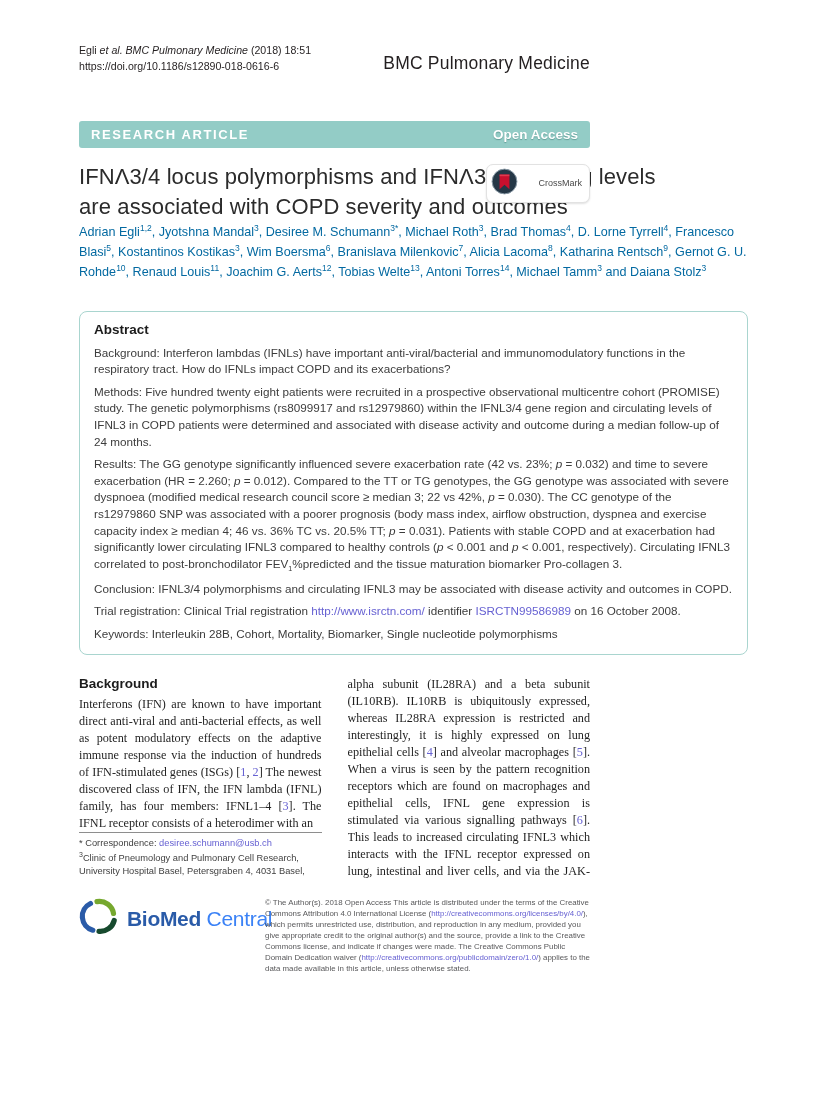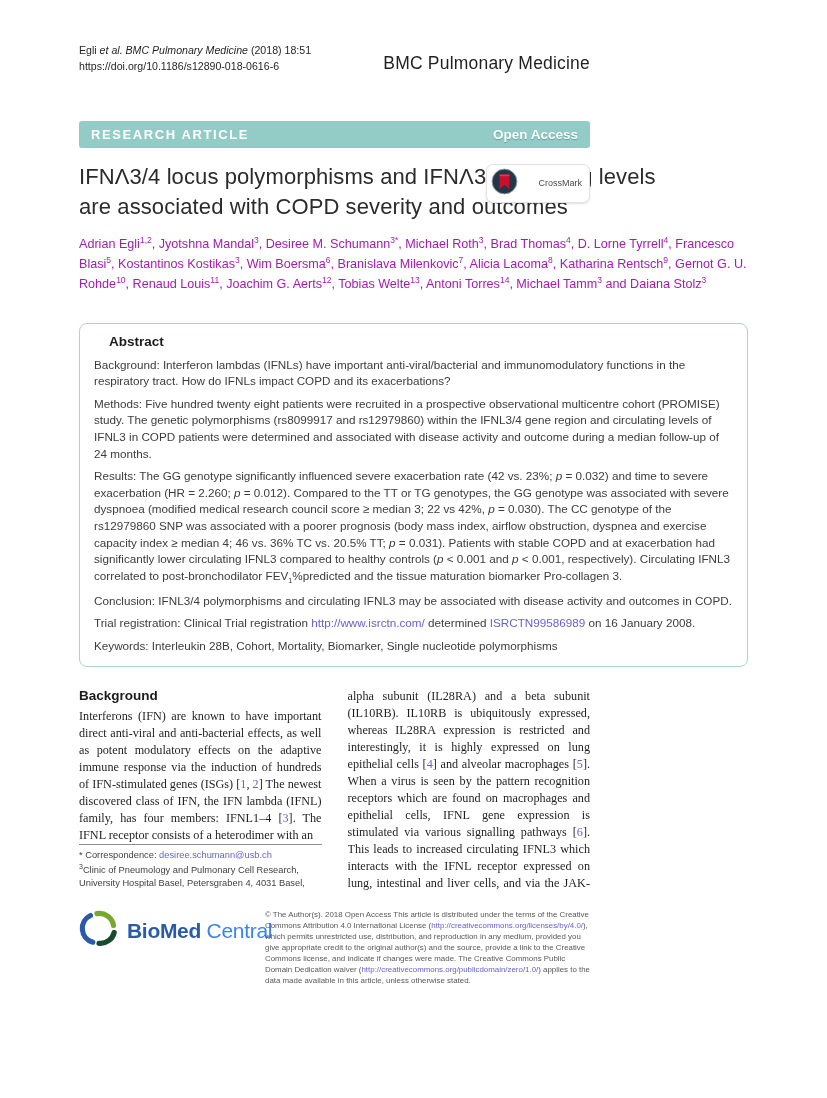--- a/index.html
+++ b/index.html
@@ -33,29 +33,29 @@
     letter-spacing:0.1px;
   }
   .crossmark {
     position:absolute; top:2px; right:0; display:flex; align-items:center; gap:20px;
     border:1px solid #e2e2e2; border-radius:7px; padding:3px 7px 3px 4px; background:#fff;
     box-shadow:0 1px 2px rgba(0,0,0,0.12); cursor:pointer;
   }
   .crossmark-label { font-size:9px; color:#4a4a4a; }
 
   
-  .authors { margin-top:12px; font-size:12.6px; line-height:1.6; color:#a21caf; width:669px; }
+  .authors { font-size:12.6px; line-height:1.6; color:#0369a1; width:669px; }
   .authors sup { font-size:8.5px; }
 
   
   .abstract {
     margin-top:28px; width:669px; border:1.5px solid #a9d5cf; border-radius:8px;
     padding:10px 14px 12px 14px; background:#fff;
   }
-  .abstract h2 { font-size:13.5px; font-weight:bold; color:#1c1c1c; margin-bottom:8px;margin-left:15px; }
+  .abstract h2 { font-size:13.5px; font-weight:bold; color:#1c1c1c; margin-bottom:8px; }
   .abstract p { font-size:11.7px; line-height:1.42; color:#3c3c3c; margin:6px 0 0 0; }
 
   
   .body-cols { margin-top:21px; display:flex; gap:26px; height:205px; }
   .col { width:321px; overflow:hidden; display:flex; flex-direction:column; }
   .col h3 { font-size:13.5px; font-weight:bold; color:#1c1c1c; margin-bottom:5px; font-family:"Liberation Sans", sans-serif; }
   .serif-p {
     font-family:Liberation Serif, serif; font-size:12.2px; line-height:1.39;
     text-align:justify; color:#1f1f1f;
   }
@@ -110,21 +110,21 @@
   </div>
 
   <p class="authors"><span>Adrian Egli</span><sup>1,2</sup><span>, Jyotshna Mandal</span><sup>3</sup><span>, Desiree M. Schumann</span><sup>3*</sup><span>, Michael Roth</span><sup>3</sup><span>, Brad Thomas</span><sup>4</sup><span>, D. Lorne Tyrrell</span><sup>4</sup><span>, Francesco Blasi</span><sup>5</sup><span>, Kostantinos Kostikas</span><sup>3</sup><span>, Wim Boersma</span><sup>6</sup><span>, Branislava Milenkovic</span><sup>7</sup><span>, Alicia Lacoma</span><sup>8</sup><span>, Katharina Rentsch</span><sup>9</sup><span>, Gernot G. U. Rohde</span><sup>10</sup><span>, Renaud Louis</span><sup>11</sup><span>, Joachim G. Aerts</span><sup>12</sup><span>, Tobias Welte</span><sup>13</sup><span>, Antoni Torres</span><sup>14</sup><span>, Michael Tamm</span><sup>3</sup><span> and Daiana Stolz</span><sup>3</sup></p>
 
   <div class="abstract">
     <h2>Abstract</h2>
     <p><span class="b">Background: </span><span>Interferon lambdas (IFNLs) have important anti-viral/bacterial and immunomodulatory functions in the respiratory tract. How do IFNLs impact COPD and its exacerbations?</span></p>
     <p><span class="b">Methods: </span><span>Five hundred twenty eight patients were recruited in a prospective observational multicentre cohort (PROMISE) study. The genetic polymorphisms (rs8099917 and rs12979860) within the IFNL3/4 gene region and circulating levels of IFNL3 in COPD patients were determined and associated with disease activity and outcome during a median follow-up of 24 months.</span></p>
     <p><span class="b">Results: </span><span>The GG genotype significantly influenced severe exacerbation rate (42 vs. 23%; </span><span class="i">p</span><span> = 0.032) and time to severe exacerbation (HR = 2.260; </span><span class="i">p</span><span> = 0.012). Compared to the TT or TG genotypes, the GG genotype was associated with severe dyspnoea (modified medical research council score ≥ median 3; 22 vs 42%, </span><span class="i">p</span><span> = 0.030). The CC genotype of the rs12979860 SNP was associated with a poorer prognosis (body mass index, airflow obstruction, dyspnea and exercise capacity index ≥ median 4; 46 vs. 36% TC vs. 20.5% TT; </span><span class="i">p</span><span> = 0.031). Patients with stable COPD and at exacerbation had significantly lower circulating IFNL3 compared to healthy controls (</span><span class="i">p</span><span> &lt; 0.001 and </span><span class="i">p</span><span> &lt; 0.001, respectively). Circulating IFNL3 correlated to post-bronchodilator FEV</span><sub>1</sub><span>%predicted and the tissue maturation biomarker Pro-collagen 3.</span></p>
     <p><span class="b">Conclusion: </span><span>IFNL3/4 polymorphisms and circulating IFNL3 may be associated with disease activity and outcomes in COPD.</span></p>
-    <p><span class="b">Trial registration: </span><span>Clinical Trial registration </span><span class="lnk">http://www.isrctn.com/</span><span> determined </span><span class="lnk">ISRCTN99586989</span><span> on 16 January 2008.</span></p>
+    <p><span class="b">Trial registration: </span><span>Clinical Trial registration </span><span class="lnk">http://www.isrctn.com/</span><span> identifier </span><span class="lnk">ISRCTN99586989</span><span> on 16 October 2008.</span></p>
     <p><span class="b">Keywords: </span><span>Interleukin 28B, Cohort, Mortality, Biomarker, Single nucleotide polymorphisms</span></p>
   </div>
 
   <div class="body-cols">
     <div class="col">
       <h3>Background</h3>
       <p class="serif-p"><span>Interferons (IFN) are known to have important direct anti-viral and anti-bacterial effects, as well as potent modulatory effects on the adaptive immune response via the induction of hundreds of IFN-stimulated genes (ISGs) [</span><span class="lnk">1</span><span>, </span><span class="lnk">2</span><span>] The newest discovered class of IFN, the IFN lambda (IFNL) family, has four members: IFNL1–4 [</span><span class="lnk">3</span><span>]. The IFNL receptor consists of a heterodimer with an</span></p>
       <div class="footnote">
         <div><span>* Correspondence: </span><span class="lnk">desiree.schumann@usb.ch</span></div>
         <div><sup>3</sup><span>Clinic of Pneumology and Pulmonary Cell Research, University Hospital Basel, Petersgraben 4, 4031 Basel, Switzerland</span></div>

